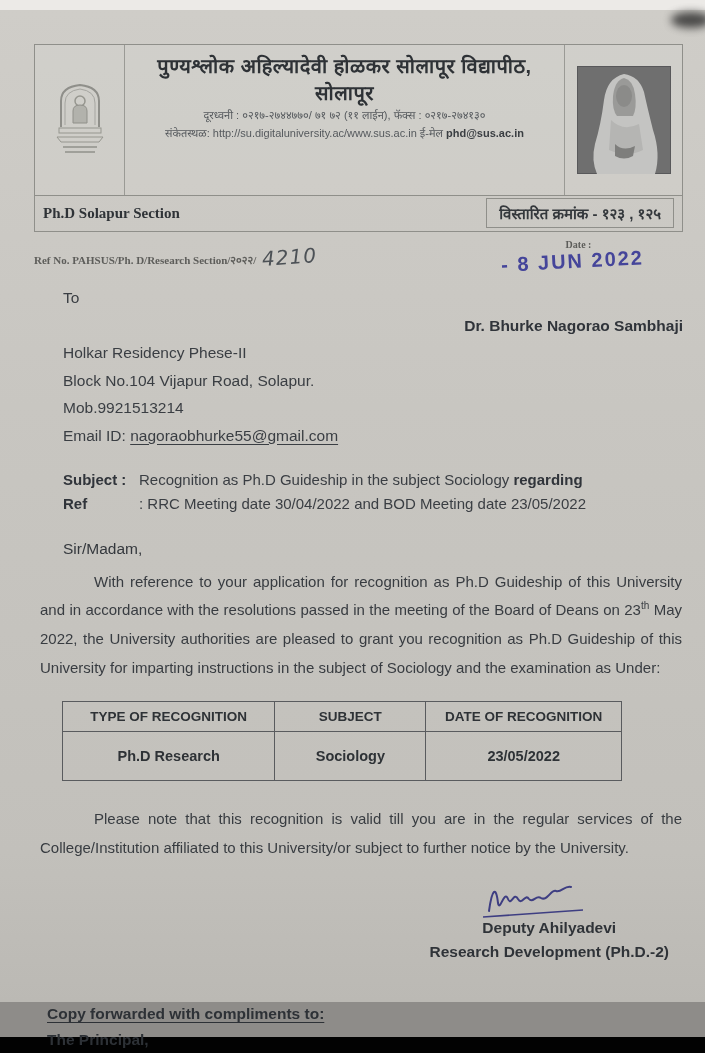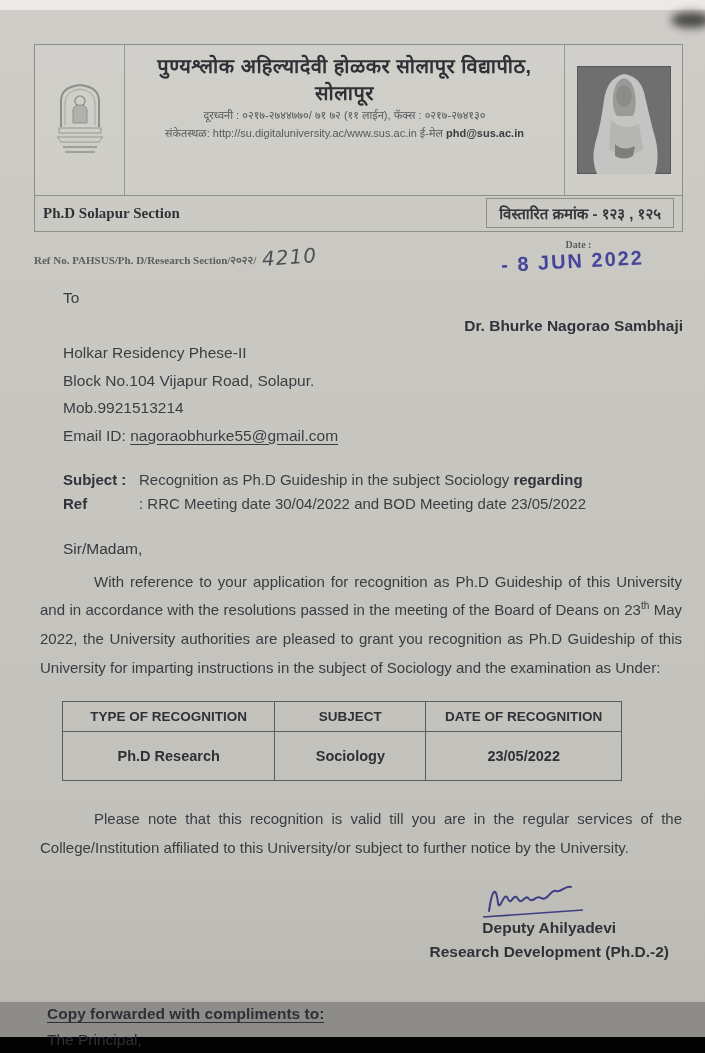--- a/index.html
+++ b/index.html
@@ -79,21 +79,21 @@
   .sig-block { display:flex; flex-direction:column; align-items:flex-end; margin-top:14px; margin-right:14px; }
   .sig-inner { text-align:center; }
   .sig-scribble { margin-right:30px; margin-bottom:-4px; }
   .sig-line1 { font-weight:bold; font-size:15.5px; color:#2f3338; }
   .sig-line2 { font-weight:bold; font-size:15.5px; color:#2f3338; margin-top:6px; }
 
   
   .footer { margin-left:13px; margin-top:44px; font-size:15.5px; color:#33373c; }
   .footer div { margin-bottom:8px; }
   .f-head { font-weight:bold; text-decoration:underline; text-underline-offset:3px; color:#2d3136; }
-  .f-line1 { font-weight:normal; color:#2d3136; }
+  .f-line1 { font-weight:bold; color:#2d3136; }
 </style>
 </head>
 <body>
 
 <div class="page">
   <div class="top-strip"></div>
 
   <div class="paper">
     <div class="smudge"></div>
 

